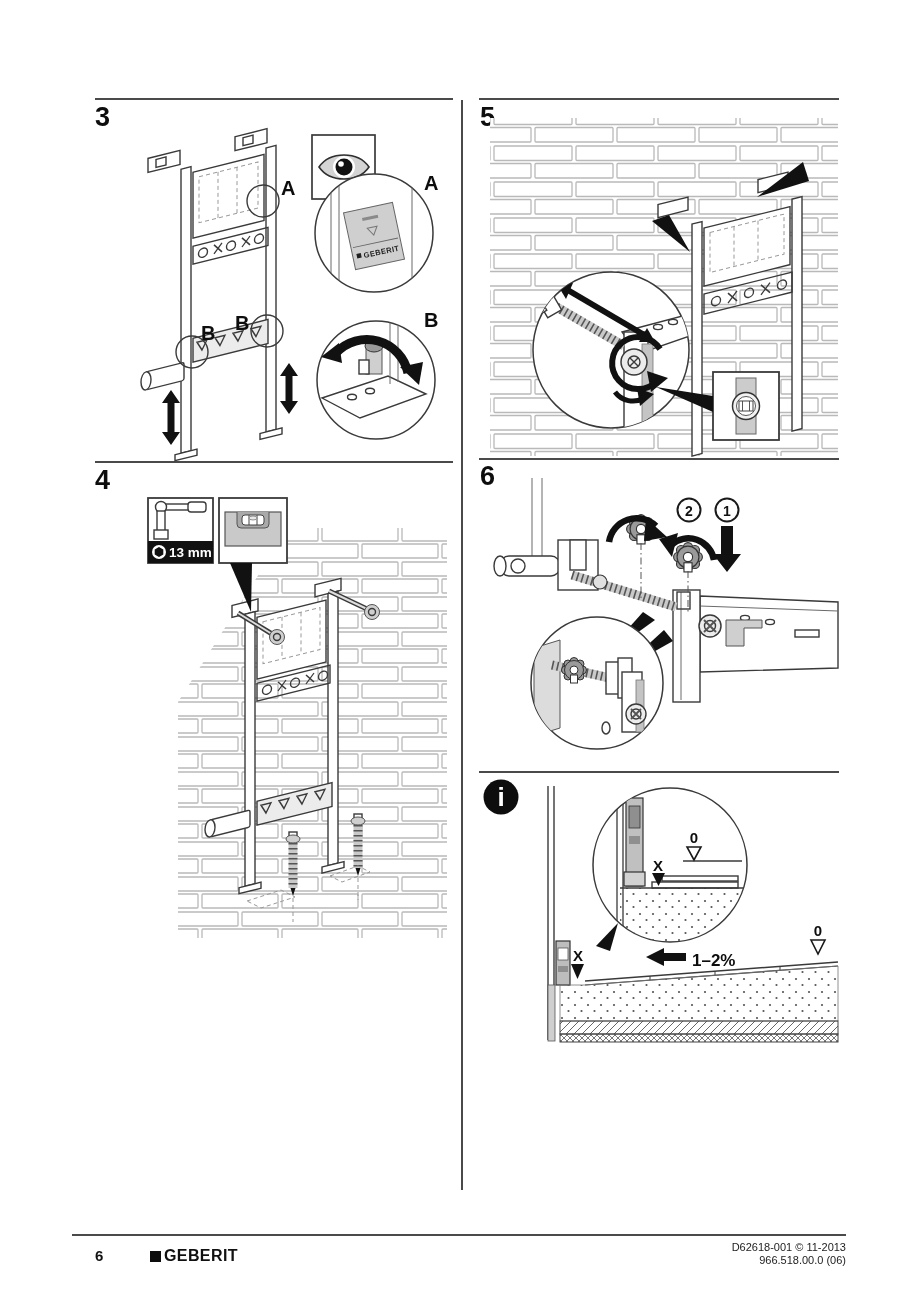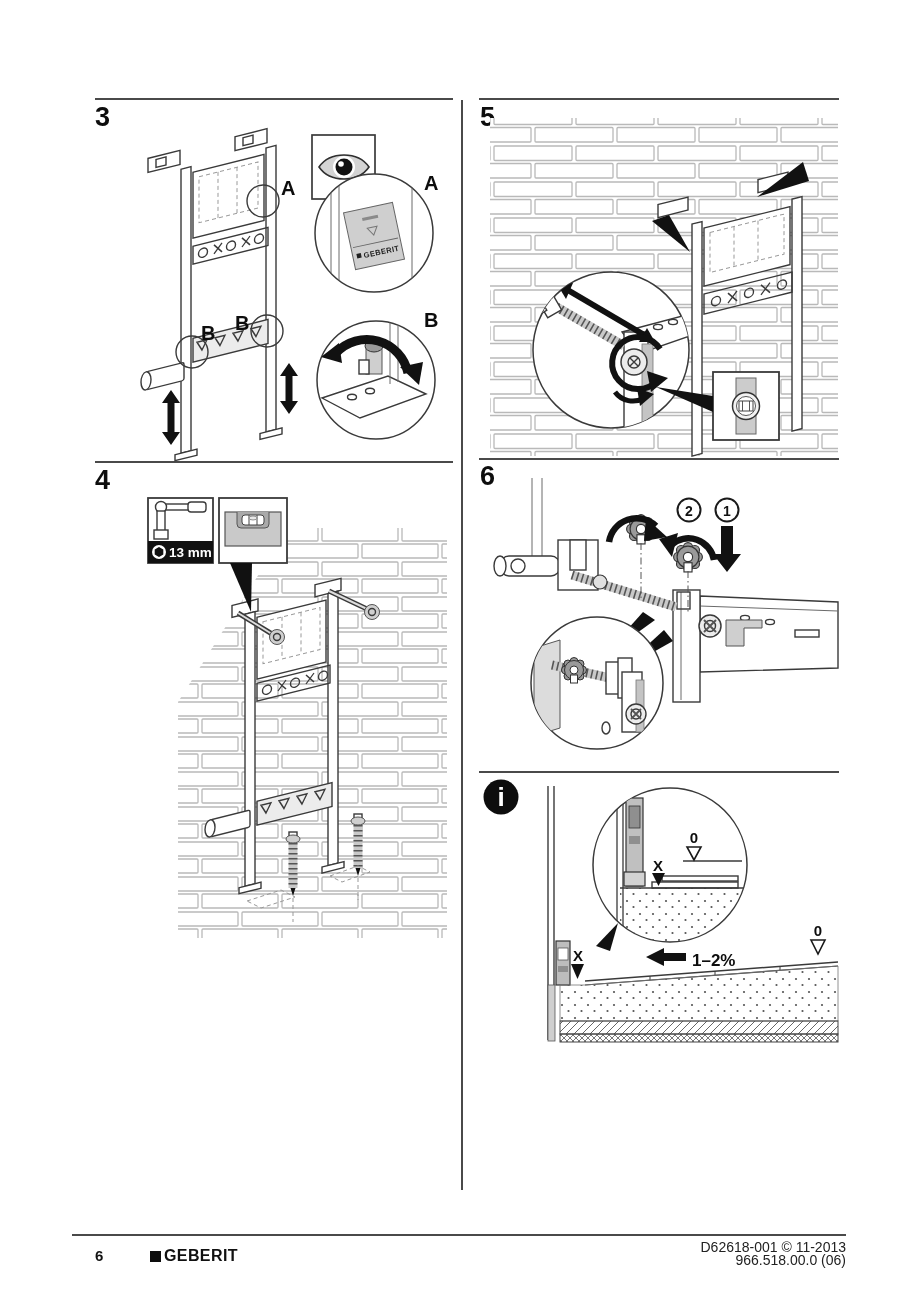--- a/index.html
+++ b/index.html
@@ -19,21 +19,21 @@
   .dsh{stroke:#999;stroke-width:1;fill:none;stroke-dasharray:4 3;}
   .cal{font-weight:bold;font-size:20px;fill:#0d0d0d;}
   .sm{font-weight:bold;font-size:15px;fill:#0d0d0d;}
   .rod{stroke:#c9c9c9;stroke-width:9;fill:none;}
   .rodt{stroke:#555;stroke-width:9;fill:none;stroke-dasharray:1.6 3.4;}
   .footer-left{position:absolute;top:1247px;left:95px;font-size:15px;font-weight:bold;}
   .footer-logo{position:absolute;top:1247px;left:150px;font-size:16px;font-weight:800;
                letter-spacing:.4px;display:flex;align-items:center;gap:3px;}
   .logo-square{display:inline-block;width:11px;height:11px;background:#0d0d0d;}
   .footer-right{position:absolute;top:1241px;right:74px;text-align:right;
-                font-size:14px;line-height:12.5px;color:#222;}
+                font-size:11px;line-height:12.5px;color:#222;}
 </style>
 </head>
 <body>
 
 <div class="page">
 
   <div class="rule" style="left:95px;top:98px;width:358px;"></div>
   <div class="rule" style="left:95px;top:461px;width:358px;"></div>
   <div class="rule" style="left:479px;top:98px;width:360px;"></div>
   <div class="rule" style="left:479px;top:458px;width:360px;"></div>

